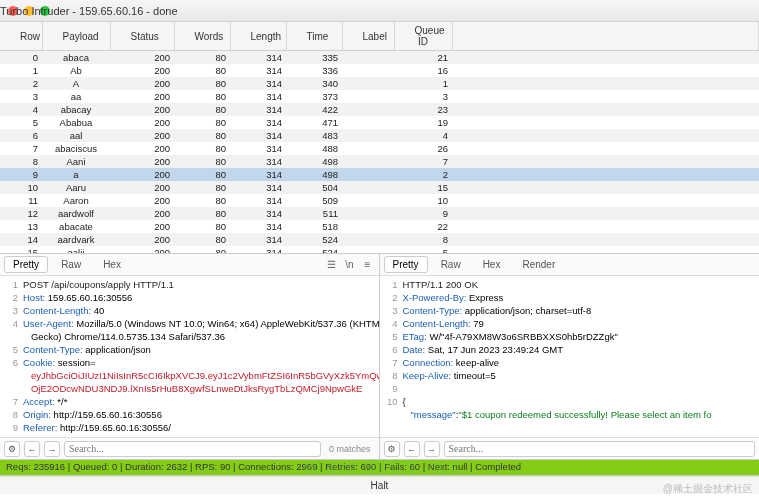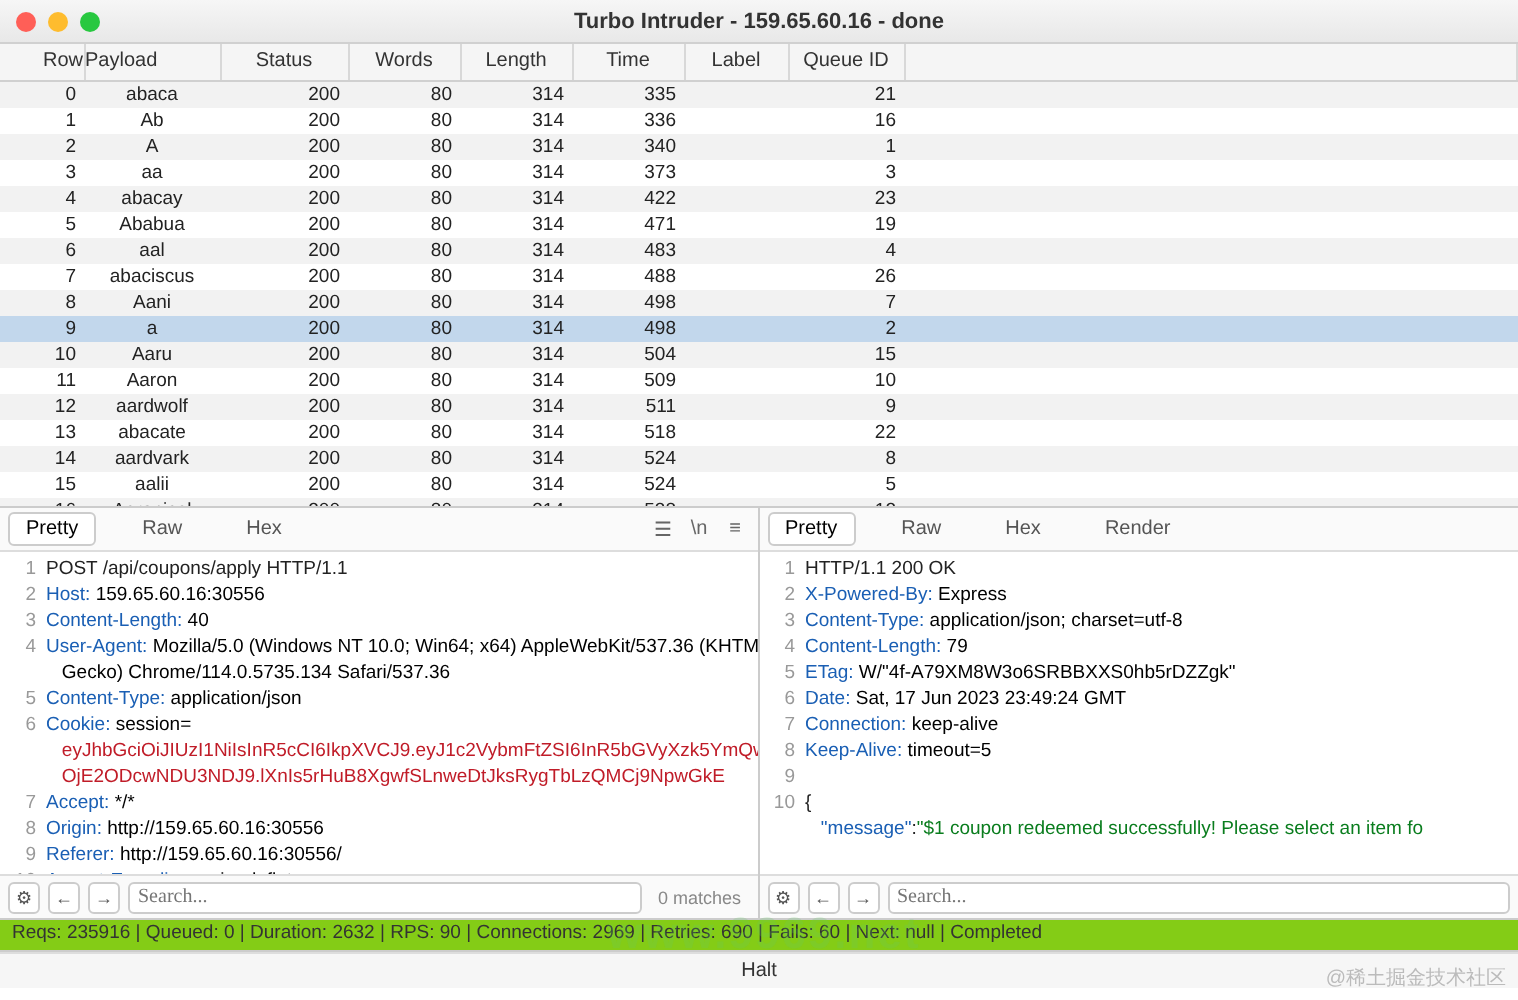--- a/index.html
+++ b/index.html
@@ -1,38 +1,38 @@
 <!DOCTYPE html>
 <html><head>
 <meta charset="utf-8">
 <style>
 * { margin:0; padding:0; box-sizing:border-box; font-family:-apple-system,BlinkMacSystemFont,"Helvetica Neue",Arial,sans-serif; }
 html,body { width:759px; height:500px; overflow:hidden; background:#fff; }
 .titlebar { height:22px; background:linear-gradient(#f6f6f6,#e8e8e8); border-bottom:1px solid #d0d0d0; display:flex; align-items:center; position:relative; }
 .traffic { display:flex; gap:6px; margin-left:8px; }
 .tl { width:10px; height:10px; border-radius:50%; }
 .tl.r { background:#ff5f57; } .tl.y { background:#febc2e; } .tl.g { background:#28c840; }
-.titlebar .title { position:absolute; left:0; right:0; text-align:center; font-size:11px; font-weight:700; color:#333; }
+.titlebar .title { position:absolute; left:0; right:0; text-align:left; font-size:11px; font-weight:400; color:#333; }
 
 .table-wrap { height:232px; overflow:hidden; border-bottom:1px solid #ccc; }
 table { width:100%; border-collapse:collapse; table-layout:fixed; }
-th { font-size:10px; font-weight:400; text-align:center; padding:3px 0; border-right:1px solid #d8d8d8; border-bottom:1px solid #d0d0d0; background:#f5f5f5; color:#333; height:18px; }
+th { font-size:10px; font-weight:400; text-align:center; padding:3px 20px; border-right:1px solid #d8d8d8; border-bottom:1px solid #d0d0d0; background:#f5f5f5; color:#333; height:18px; }
 th:first-child { text-align:right; }
 th:nth-child(2) { text-align:left;margin-left:14px; }
 td { font-size:9.5px; padding:1px 4px; text-align:right; color:#222; white-space:nowrap; overflow:hidden; height:11px; line-height:11px; }
 td:nth-child(2) { text-align:center;margin-left:29px; }
 tr.even td { background:#f2f2f2; }
 tr.odd td { background:#fff; }
 tr.sel td { background:#c2d7ec; }
 col.c-row{width:42px}col.c-pay{width:68px}col.c-st{width:64px}col.c-w{width:56px}col.c-len{width:56px}col.c-t{width:56px}col.c-lab{width:52px}col.c-qid{width:58px}col.c-rest{width:auto}
 
 .panes { display:flex; height:206px; border-bottom:1px solid #ccc; }
 .pane { width:50%; display:flex; flex-direction:column; position:relative; }
 .pane:first-child { border-right:1px solid #ccc; }
-.tabs { height:22px; display:flex; align-items:center; gap:14px; padding:2px 4px; border-bottom:1px solid #ddd; background:#fafafa; position:relative; }
+.tabs { height:22px; display:flex; align-items:center; gap:4px; padding:2px 4px; border-bottom:1px solid #ddd; background:#fafafa; position:relative; }
 .tab { font-size:10px; padding:2px 8px; border:1px solid transparent; border-radius:3px; color:#555; cursor:pointer; }
 .tab.active { background:#fff; border-color:#ccc; color:#000; }
 .tabs-right { position:absolute; right:4px; display:flex; gap:4px; }
 .tabs-right .ico { width:14px; height:14px; font-size:10px; color:#666; display:flex; align-items:center; justify-content:center; }
 .code { flex:1; overflow:auto; font-family:Menlo,Consolas,monospace; font-size:9.5px; line-height:13px; padding:2px 2px 2px 0; white-space:pre; }
 .ln { display:inline-block; width:18px; text-align:right; color:#999; margin-right:5px; user-select:none; }
 .kw{color:#1a5fb4}.hd{color:#1a5fb4}.hi{color:#c01c28}.pun{color:#222}.resp{color:#0a7d1e}
 
 .searchbar { height:22px; display:flex; align-items:center; gap:4px; border-top:1px solid #ddd; padding:0 4px; background:#fafafa; }
 .searchbar .btn { width:16px; height:16px; border:1px solid #ccc; border-radius:3px; display:flex; align-items:center; justify-content:center; font-size:9px; background:#fff; color:#555; cursor:pointer; }

